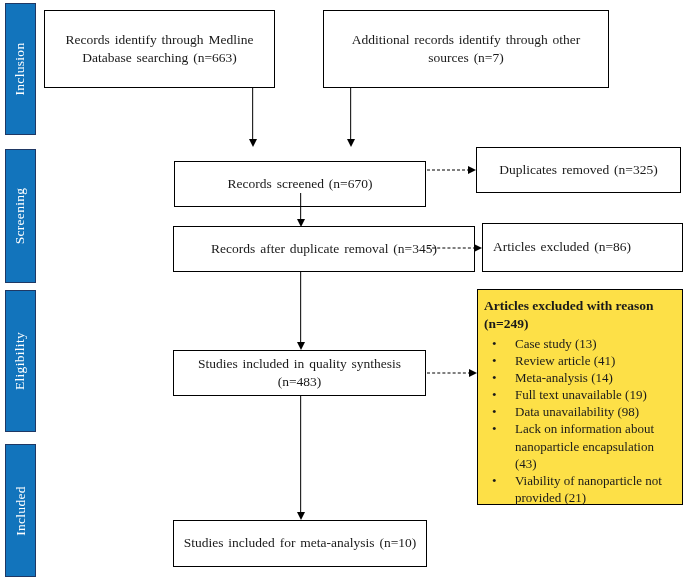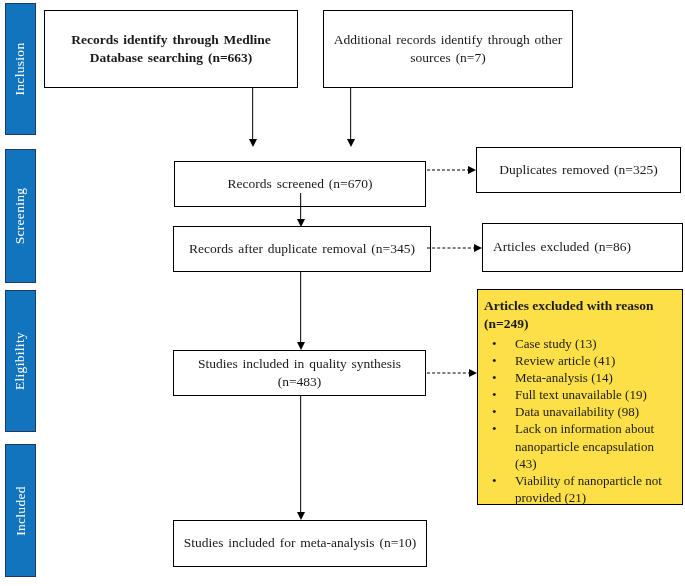--- a/index.html
+++ b/index.html
@@ -138,27 +138,27 @@
   <div class="side-label" style="top:149px;height:134px;">
     <span>Screening</span>
   </div>
   <div class="side-label" style="top:290px;height:142px;">
     <span>Eligibility</span>
   </div>
   <div class="side-label" style="top:444px;height:133px;">
     <span>Included</span>
   </div>
 
-  <div class="fbox" style="left:44px;top:10px;width:254px;height:78px;font-weight:bold;">Records identify through Medline Database searching (n=663)</div>
-  <div class="fbox" style="left:323px;top:10px;width:250px;height:78px;">Additional records identify through other sources (n=7)</div>
+  <div class="fbox" style="left:44px;top:10px;width:231px;height:78px;">Records identify through Medline Database searching (n=663)</div>
+  <div class="fbox" style="left:323px;top:10px;width:286px;height:78px;">Additional records identify through other sources (n=7)</div>
 
   <div class="fbox" style="left:174px;top:161px;width:252px;height:46px;">Records screened (n=670)</div>
   <div class="fbox" style="left:476px;top:147px;width:205px;height:46px;">Duplicates removed (n=325)</div>
 
-  <div class="fbox" style="left:173px;top:226px;width:258px;height:46px;padding:2px 3px;">Records after duplicate removal (n=345)</div>
+  <div class="fbox" style="left:173px;top:226px;width:302px;height:46px;padding:2px 3px;">Records after duplicate removal (n=345)</div>
   <div class="fbox" style="left:482px;top:223px;width:201px;height:49px;justify-content:flex-start;text-align:left;padding-left:10px;">Articles excluded (n=86)</div>
 
   <div class="fbox" style="left:173px;top:350px;width:253px;height:46px;">Studies included in quality synthesis (n=483)</div>
 
   <div class="reason-box" style="left:477px;top:289px;width:206px;height:216px;">
     <div class="hdr">Articles excluded with reason (n=249)</div>
     <ul>
       <li>Case study (13)</li>
       <li>Review article (41)</li>
       <li>Meta-analysis (14)</li>

